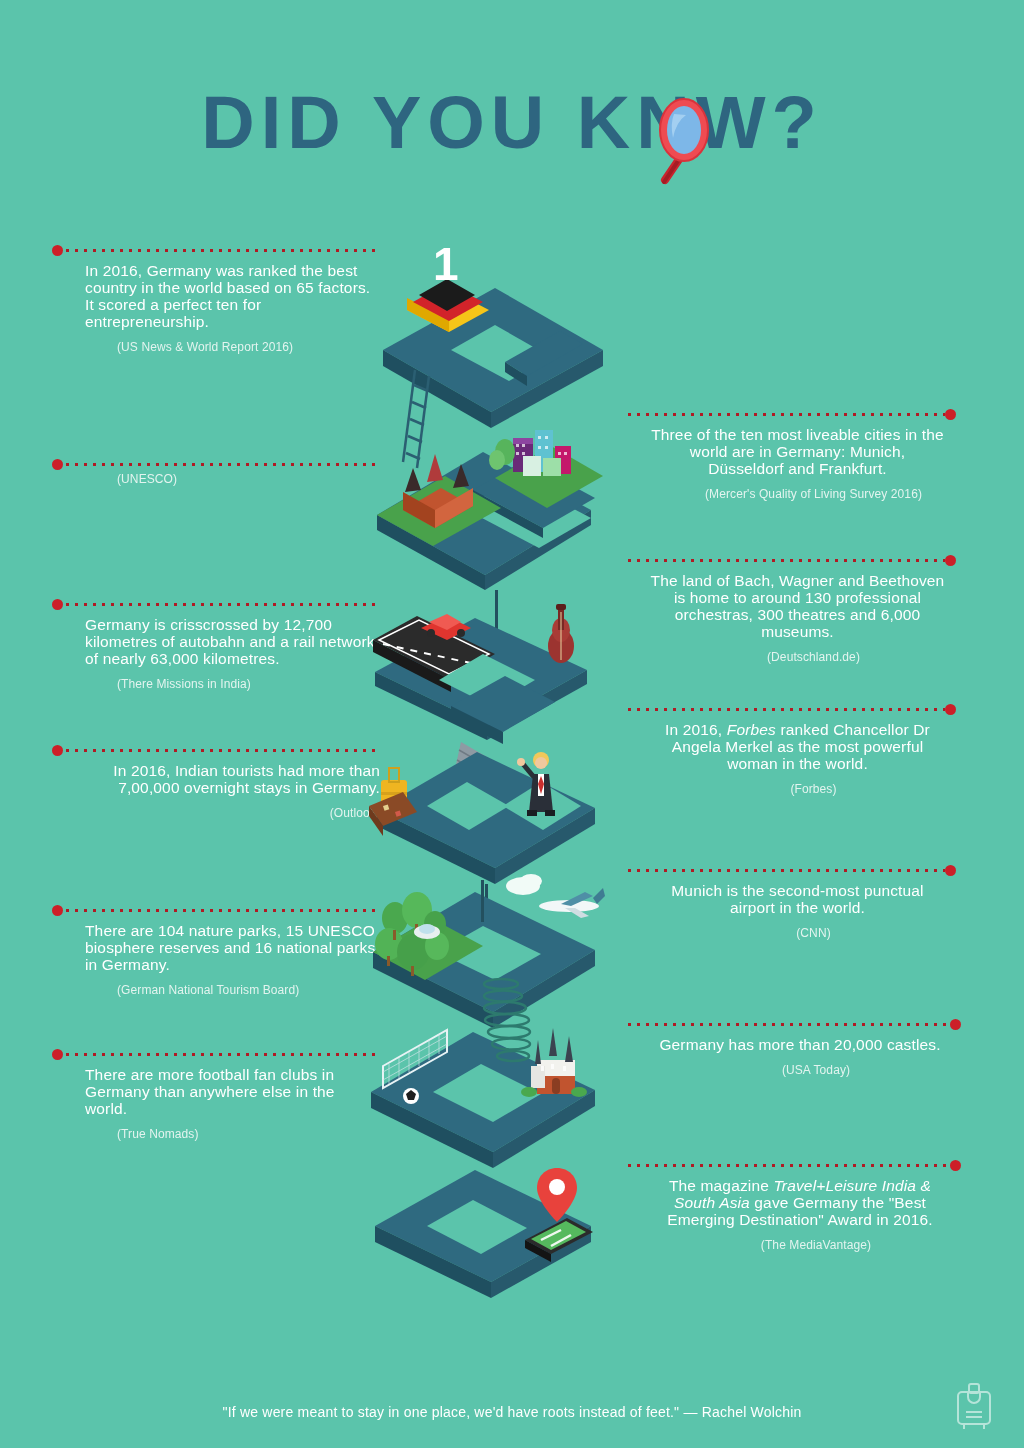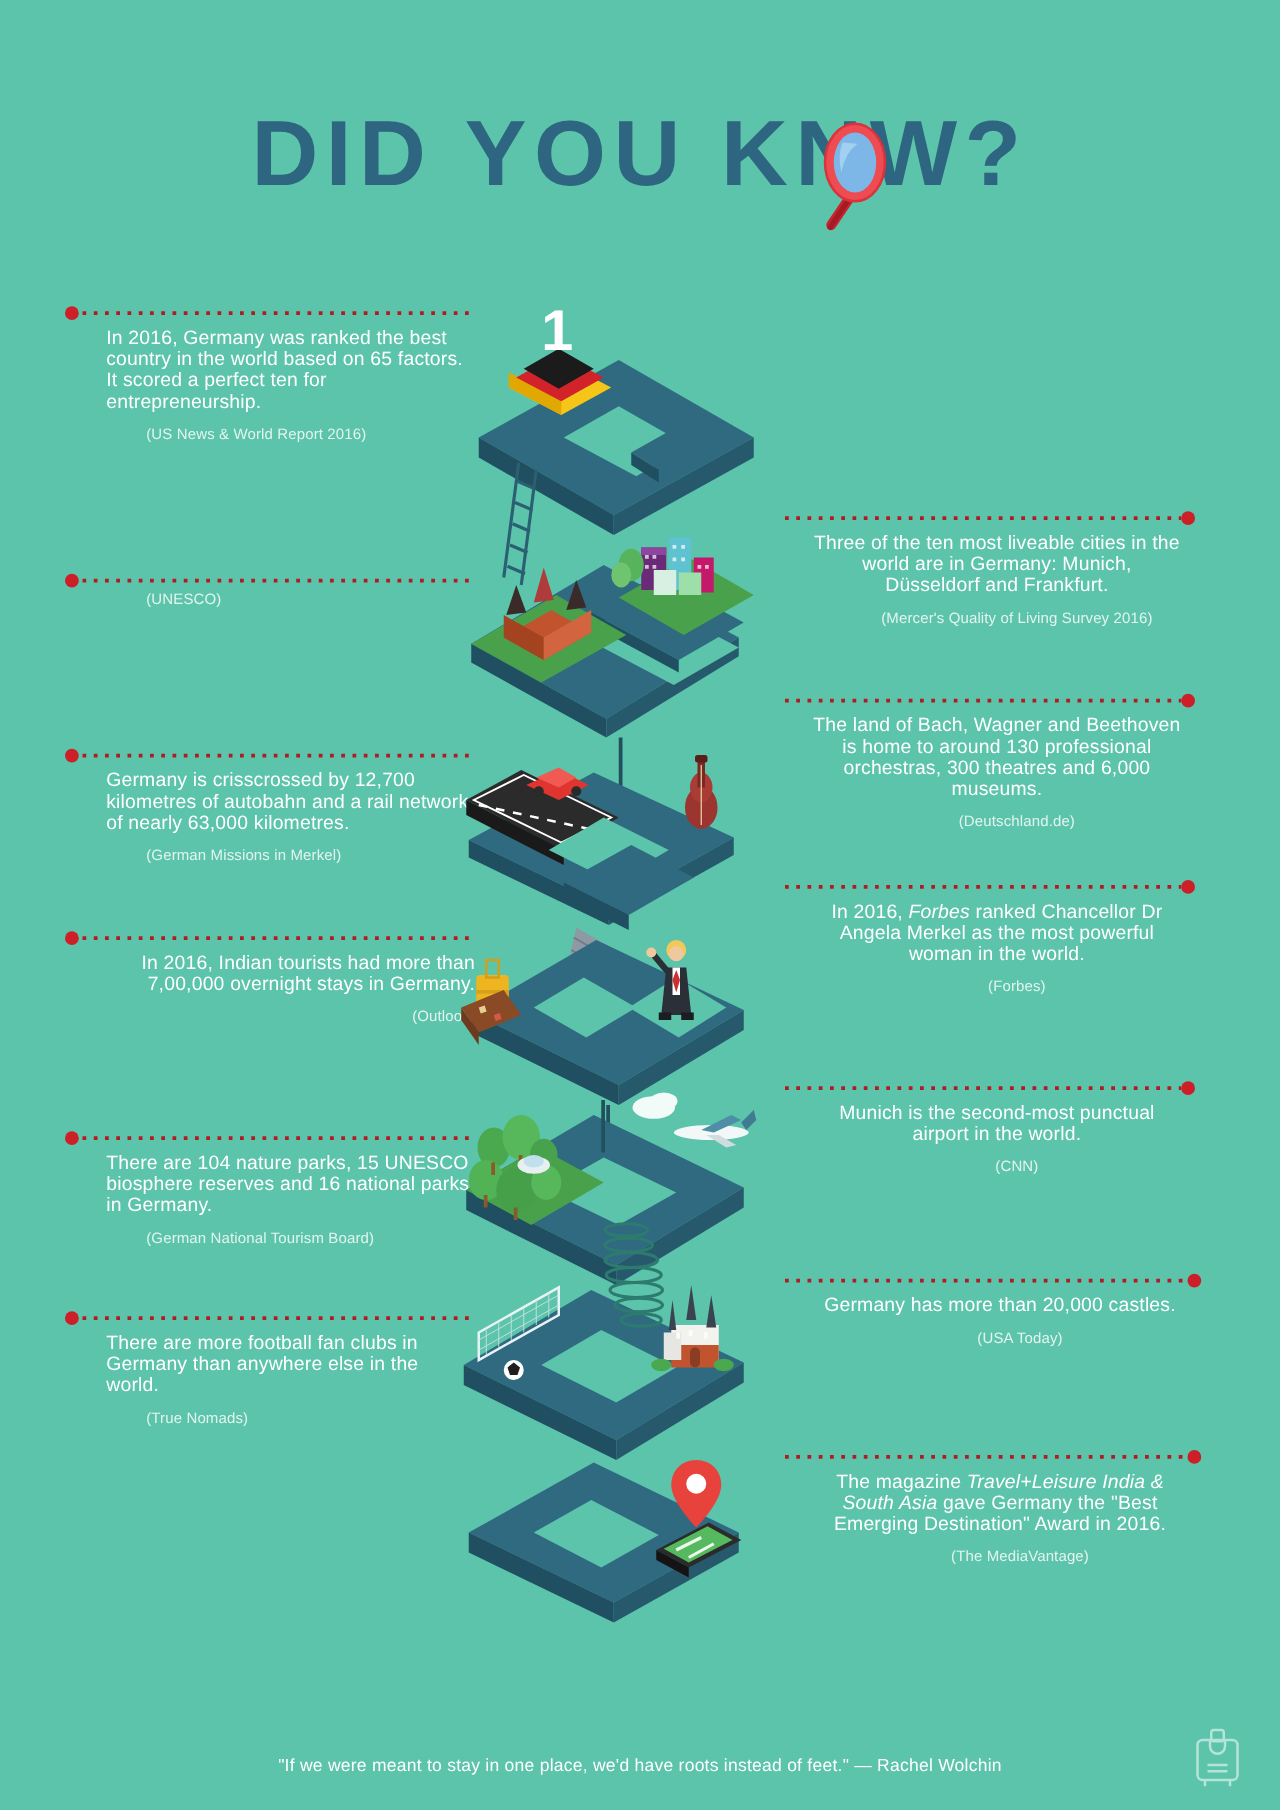--- a/index.html
+++ b/index.html
@@ -168,21 +168,21 @@
   <div class="fact-body">The land of Bach, Wagner and Beethoven is home to around 130 professional orchestras, 300 theatres and 6,000 museums.</div>
   <div class="fact-source">(Deutschland.de)</div>
 </div>
 
 <div class="fact fact-left" style="left:85px; top:602px; width:295px;">
   <div class="leader" style="left:-22px; width:317px;">
     <div class="leader-line"></div>
       <div class="leader-dot left"></div>
   </div>
   <div class="fact-body">Germany is crisscrossed by 12,700 kilometres of autobahn and a rail network of nearly 63,000 kilometres.</div>
-  <div class="fact-source">(German Missions in Merkel)</div>
+  <div class="fact-source">(There Missions in India)</div>
 </div>
 
 <div class="fact fact-right" style="left:650px; top:707px; width:295px;">
   <div class="leader" style="left:-25px; width:320px;">
     <div class="leader-line"></div>
       <div class="leader-dot right"></div>
   </div>
   <div class="fact-body"><span>In 2016, </span><i>Forbes</i><span> ranked Chancellor Dr Angela Merkel as the most powerful woman in the world.</span></div>
   <div class="fact-source">(Forbes)</div>
 </div>

